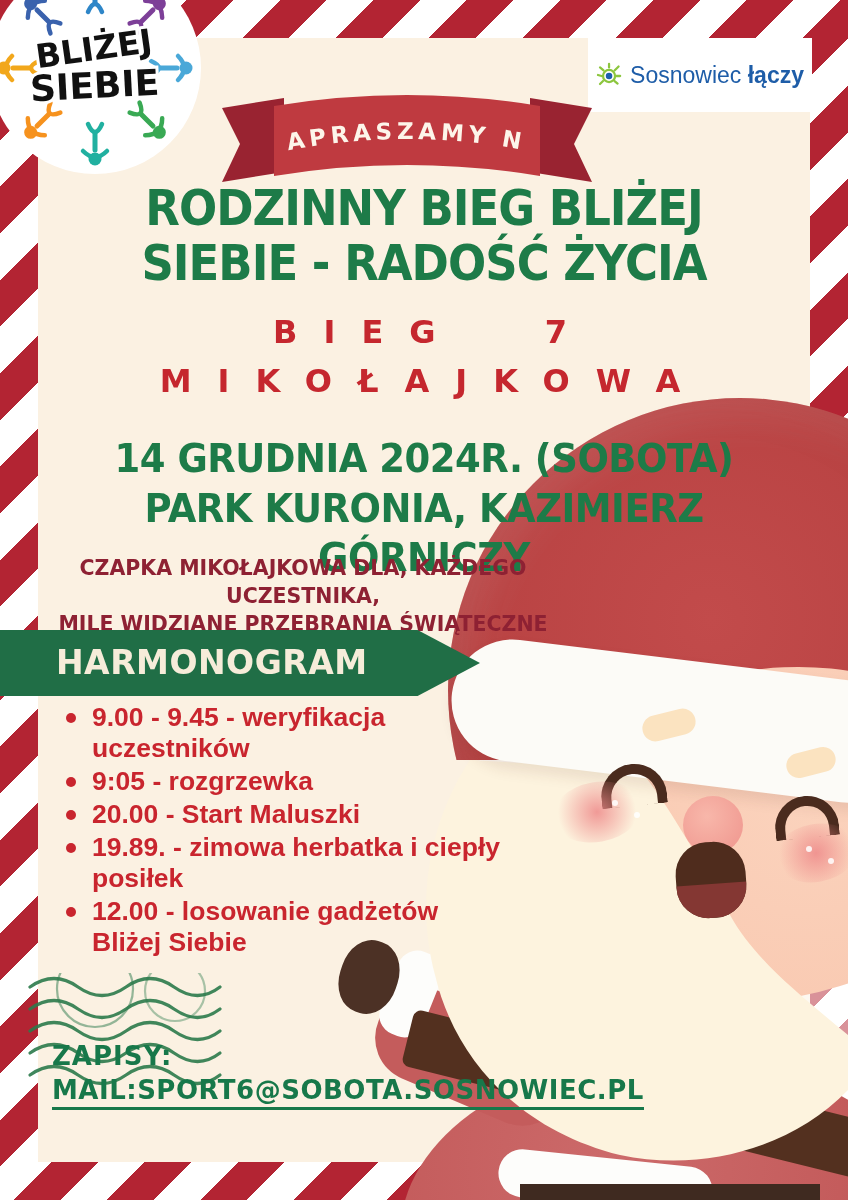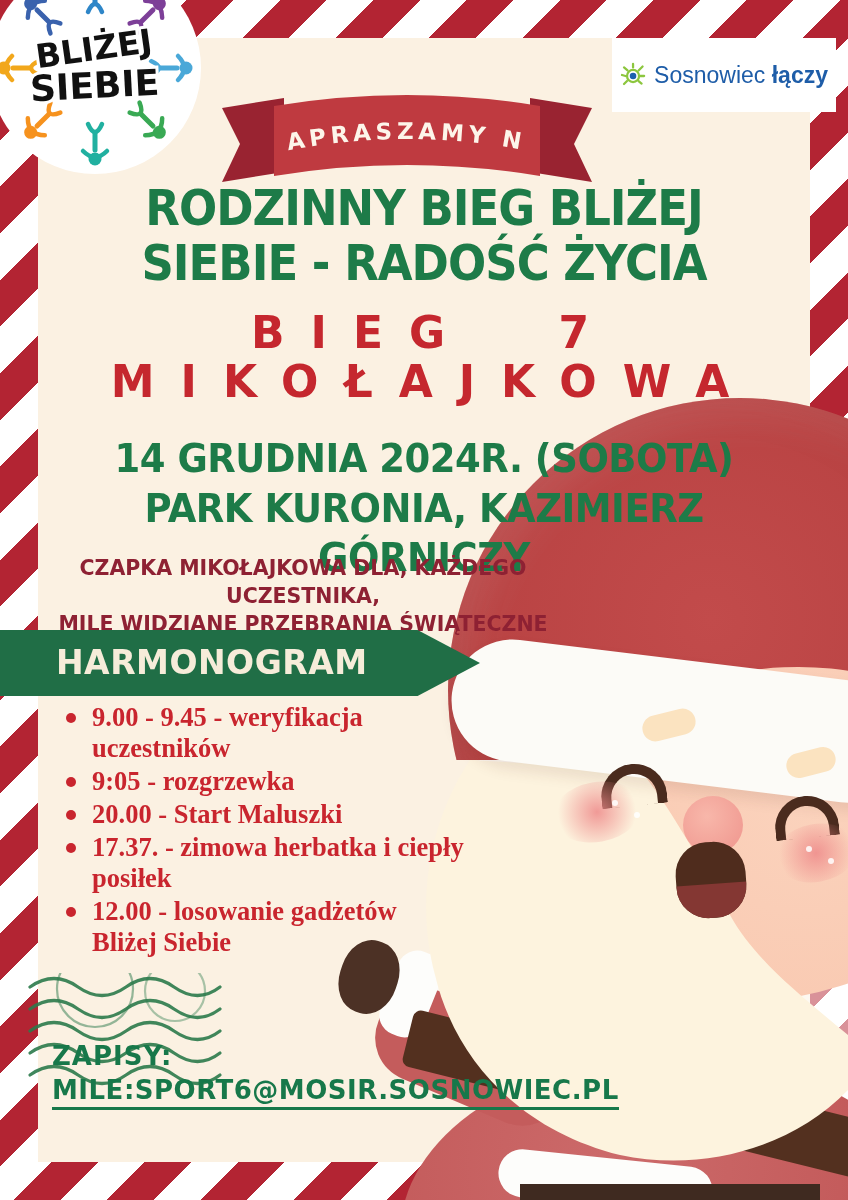--- a/index.html
+++ b/index.html
@@ -11,51 +11,51 @@
   }
   .content-bg{position:absolute;left:38px;top:38px;right:38px;bottom:38px;
     background:var(--cream,#fbf1e2);z-index:1;}
 
   
   .badge{position:absolute;left:-11px;top:-38px;width:212px;height:212px;border-radius:50%;
     background:#fff;z-index:6;}
   .badge svg{width:100%;height:100%;}
 
   
-  .partner{position:absolute;left:612px;top:38px;width:224px;height:74px;background:#fff;
+  .partner{position:absolute;left:588px;top:38px;width:224px;height:74px;background:#fff;
     z-index:5;display:flex;align-items:center;padding:0 8px;box-sizing:border-box;}
   .partner-text{font-size:23px;color:var(--partner-blue,#1e5da8);white-space:nowrap;margin-left:6px;}
   .partner-text b{font-weight:bold;}
 
   
   .ribbon{position:absolute;left:222px;top:82px;width:370px;height:100px;z-index:5;}
 
   
   .title{position:absolute;left:38px;top:186px;width:772px;text-align:center;z-index:4;
     color:var(--title-green,#1d7b48);font-family:"DejaVu Sans",sans-serif;font-weight:bold;
     font-size:45px;line-height:50px;letter-spacing:-1px;transform:scaleY(1.1);}
   .subtitle{position:absolute;left:38px;top:308px;width:790px;text-align:center;z-index:4;
     color:var(--accent-red,#c5272e);font-family:"DejaVu Sans",sans-serif;font-weight:bold;
-    font-size:44px;line-height:49px;letter-spacing:26px;}
+    font-size:32px;line-height:49px;letter-spacing:26px;}
   .subtitle .l1{word-spacing:46px;}
   .eventinfo{position:absolute;left:38px;top:438px;width:772px;text-align:center;z-index:4;
     color:var(--title-green,#1d7b48);font-family:"DejaVu Sans",sans-serif;font-weight:bold;
     font-size:37px;line-height:47px;letter-spacing:-0.5px;transform:scaleY(1.05);}
   .note{position:absolute;left:38px;top:554px;width:530px;text-align:center;z-index:4;
     color:var(--note-maroon,#8e2133);font-family:"DejaVu Sans",sans-serif;font-weight:bold;
     font-size:20.5px;line-height:28px;}
 
   
   .sched-banner{position:absolute;left:0;top:630px;width:480px;height:66px;z-index:5;
     background:var(--banner-green,#206e46);
     clip-path:polygon(0 0,87% 0,100% 50%,87% 100%,0 100%);
     color:var(--banner-text,#f6ecd9);font-family:"DejaVu Sans",sans-serif;font-weight:bold;
     font-size:33px;line-height:66px;padding-left:56px;box-sizing:border-box;letter-spacing:0.5px;}
   .sched-list{position:absolute;left:58px;top:702px;width:470px;z-index:4;margin:0;padding:0;
-    list-style:none;color:var(--list-red,#c9252e);font-family:Liberation Serif, serif;
+    list-style:none;color:var(--list-red,#c9252e);font-family:Liberation Sans, sans-serif;
     font-weight:bold;font-size:26.5px;line-height:31px;}
   .sched-list li{position:relative;padding-left:34px;margin-bottom:2px;white-space:pre-line;}
   .sched-list li::before{content:'';position:absolute;left:8px;top:11px;width:10px;height:10px;
     border-radius:50%;background:var(--list-red,#c9252e);}
 
   
   .stamp{position:absolute;left:25px;top:973px;z-index:4;}
   .signup{position:absolute;left:52px;top:1041px;z-index:6;
     color:var(--signup-green,#17784a);font-family:"DejaVu Sans",sans-serif;font-weight:bold;}
   .signup .zapisy{font-size:26px;line-height:30px;letter-spacing:1px;transform:scaleY(1.05);}
@@ -255,35 +255,35 @@
   </div>
 
   <div class="sched-banner">
     <span>HARMONOGRAM BIEGU:</span>
   </div>
   <ul class="sched-list">
       <li>9.00 - 9.45 - weryfikacja
 uczestników</li>
       <li>9:05 - rozgrzewka</li>
       <li>20.00 - Start Maluszki</li>
-      <li>17.37. - zimowa herbatka i ciepły
+      <li>19.89. - zimowa herbatka i ciepły
 posiłek</li>
       <li>12.00 - losowanie gadżetów
 Bliżej Siebie</li>
     </ul>
 
   <svg class="stamp" width="200" height="125" viewBox="0 0 200 125">
     <g stroke="#2b7a4b" fill="none" stroke-width="3.2" stroke-linecap="round">
       <path d="M5,14 q24,-17 48,0 t48,0 t48,0 t46,0" opacity="0.9"></path>
       <path d="M5,36 q24,-17 48,0 t48,0 t48,0 t46,0" opacity="0.9"></path>
       <path d="M5,58 q24,-17 48,0 t48,0 t48,0 t46,0" opacity="0.9"></path>
       <path d="M5,80 q24,-17 48,0 t48,0 t48,0 t46,0" opacity="0.9"></path>
       <path d="M5,102 q24,-17 48,0 t48,0 t48,0 t46,0" opacity="0.9"></path>
       <circle cx="70" cy="16" r="38" stroke-width="2.2" opacity="0.5"></circle>
       <circle cx="150" cy="18" r="30" stroke-width="2.2" opacity="0.4"></circle>
     </g>
   </svg>
 
   <div class="signup">
     <div class="zapisy">ZAPISY:</div>
-    <span class="mail">MILE:SPORT6@MOSIR.SOSNOWIEC.PL</span>
+    <span class="mail">MAIL:SPORT6@SOBOTA.SOSNOWIEC.PL</span>
   </div>
 </div>
 
 </body></html>

